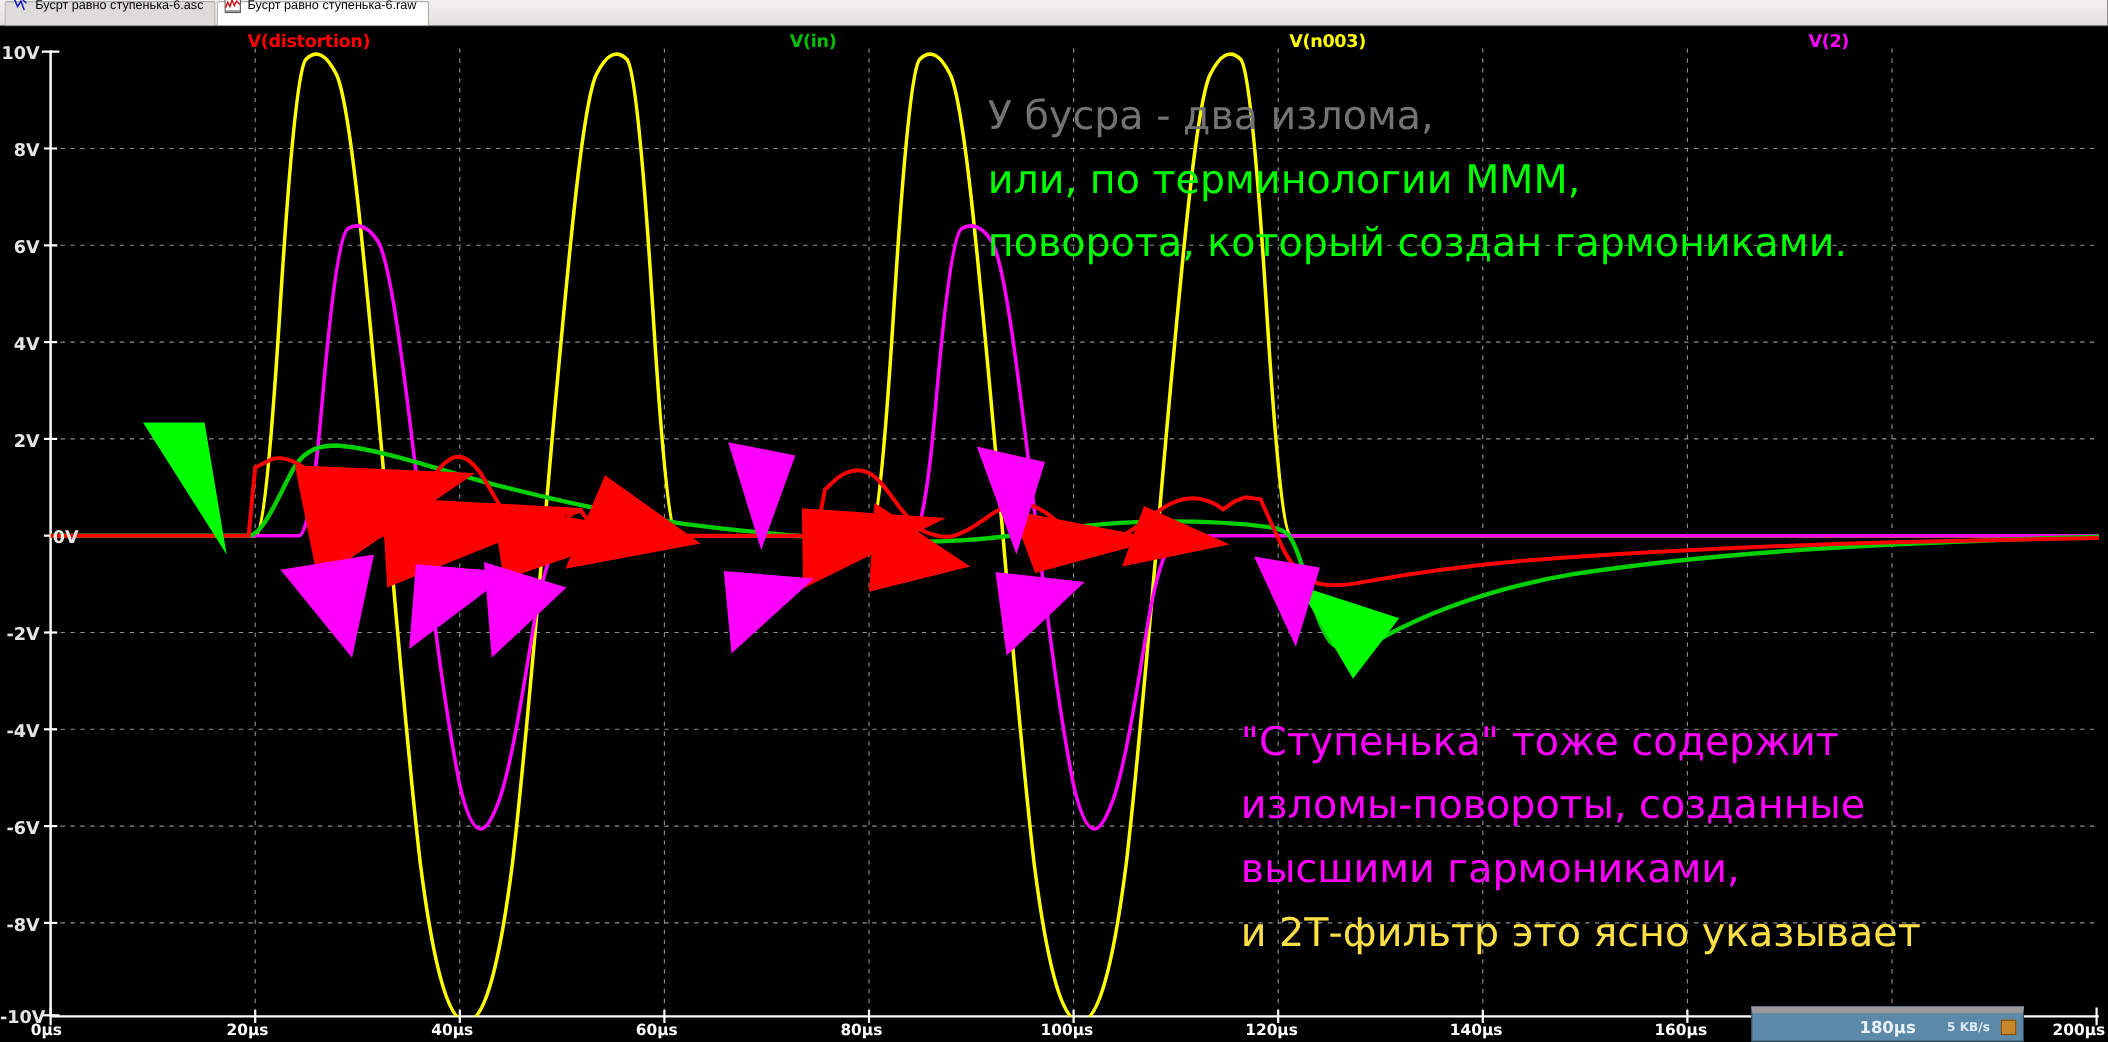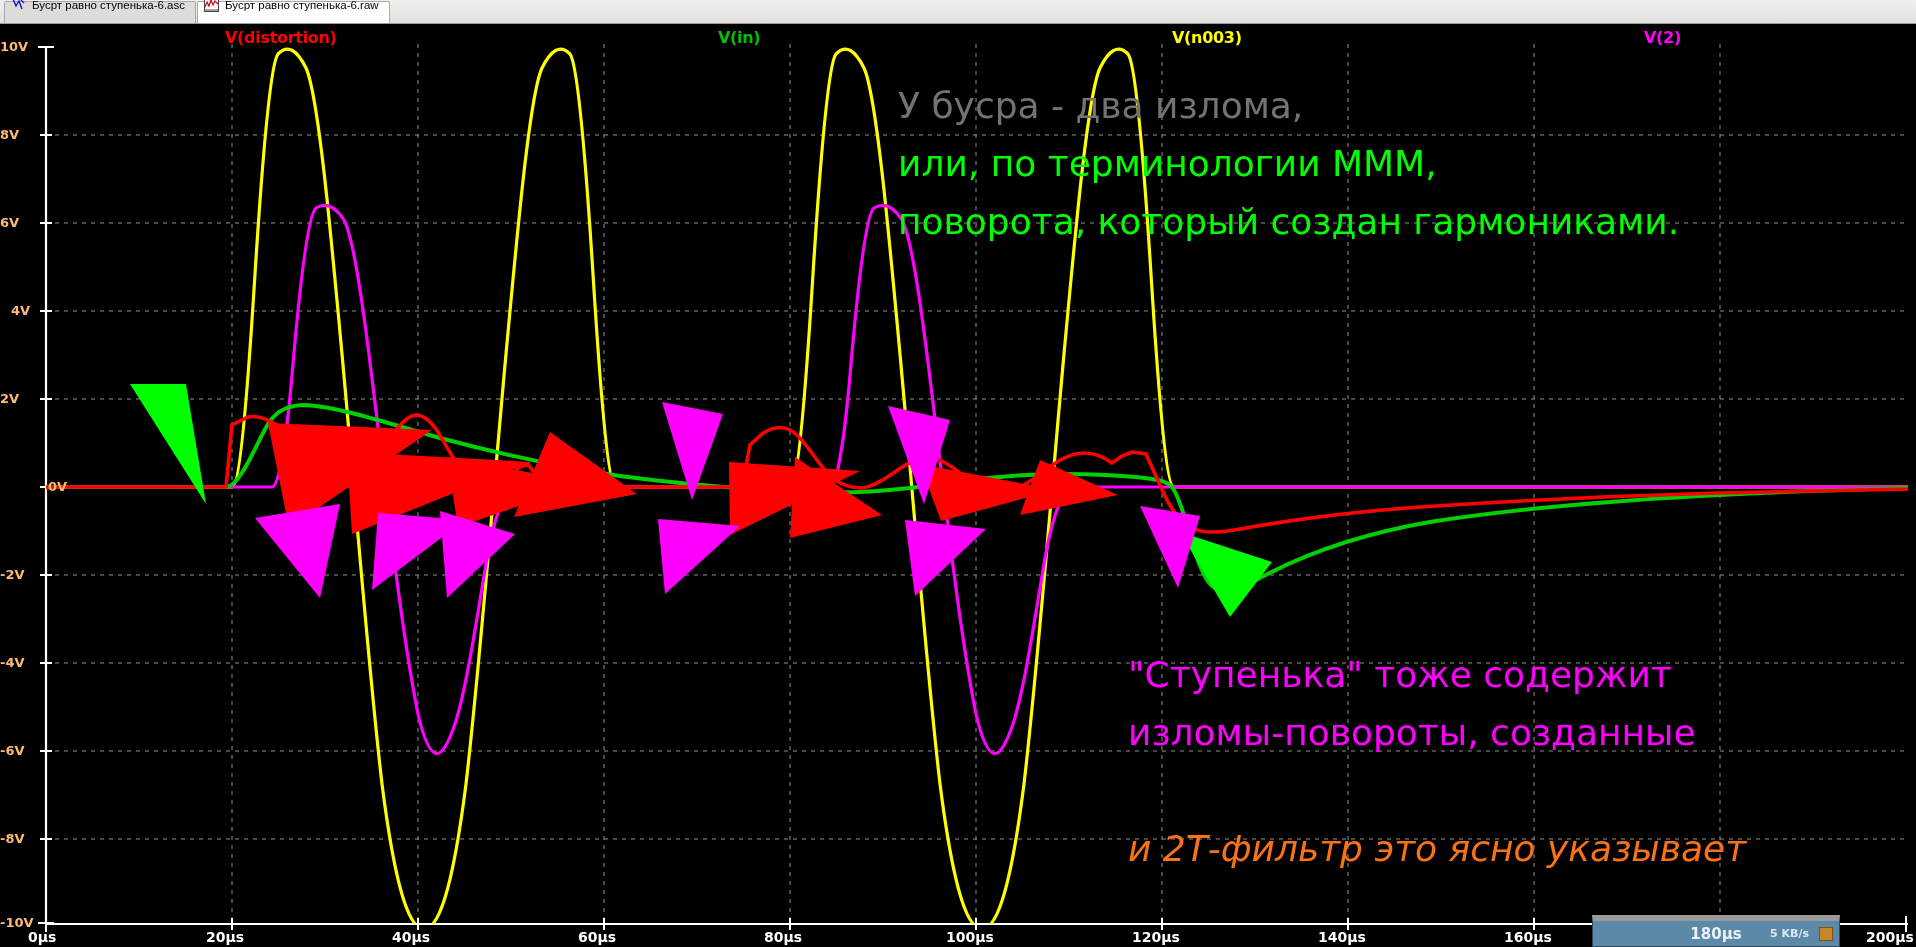--- a/index.html
+++ b/index.html
@@ -32,22 +32,22 @@
     position:absolute; font-size:16px; font-weight:bold;
     font-family:"DejaVu Sans", sans-serif; letter-spacing:-0.3px;
     white-space:nowrap; cursor:pointer;
   }
   #grid{ position:absolute; left:0; top:0; }
   .annot{
     position:absolute; white-space:nowrap; font-size:36px;
     font-family:"DejaVu Sans", sans-serif; font-weight:400;
     line-height:1.28;
   }
-  .ylab{ position:absolute; color:#fdba74; font-size:13px; font-weight:bold;
-    font-family:"DejaVu Sans", sans-serif; white-space:nowrap;}
+  .ylab{ position:absolute; color:#e5e5e5; font-size:16px; font-weight:bold;
+    font-family:"DejaVu Sans", sans-serif; text-align:right; white-space:nowrap;}
   .xlab{ position:absolute; color:#fff; font-size:14px; font-weight:bold;
     font-family:"DejaVu Sans", sans-serif; white-space:nowrap;}
 
   
   #netwidget{
     position:absolute; right:76px; bottom:0px; width:248px; height:32px;
     background:#5d89a8; border:1px solid #2d4b60; border-top:6px solid #9a9a9a;
     display:flex; align-items:center; justify-content:flex-end;
     padding-right:6px; gap:10px; overflow:hidden;
   }
@@ -251,21 +251,21 @@
         <polygon points="888,382 950,396 924,480"></polygon>
         <polygon points="905,496 986,505 915,572"></polygon>
         <polygon points="1140,482 1200,492 1178,564"></polygon>
       </g>
     </g>
   </svg>
 
   <div class="ylab" style="left:0px;  top:15px;  width:36px;">10V</div>
   <div class="ylab" style="left:0px;  top:103px; width:36px;">8V</div>
   <div class="ylab" style="left:0px;  top:191px; width:36px;">6V</div>
-  <div class="ylab" style="left:11px;  top:279px; width:36px;">4V</div>
+  <div class="ylab" style="left:0px;  top:279px; width:36px;">4V</div>
   <div class="ylab" style="left:0px;  top:367px; width:36px;">2V</div>
   <div class="ylab" style="left:0px;  top:455px; width:36px;padding-left:48px;">0V</div>
   <div class="ylab" style="left:0px; top:543px; width:36px;">-2V</div>
   <div class="ylab" style="left:0px; top:631px; width:36px;">-4V</div>
   <div class="ylab" style="left:0px; top:719px; width:36px;">-6V</div>
   <div class="ylab" style="left:0px; top:807px; width:36px;">-8V</div>
   <div class="ylab" style="left:0px;top:891px; width:36px;">-10V</div>
 
   <div class="xlab" style="left:28px;   top:905px;">0µs</div>
   <div class="xlab" style="left:206px;  top:905px;">20µs</div>
@@ -278,21 +278,22 @@
   <div class="xlab" style="left:1504px; top:905px;">160µs</div>
   <div class="xlab" style="left:1690px; top:905px;">180µs</div>
   <div class="xlab" style="left:1866px; top:905px;">200µs</div>
 
   <div class="annot" style="left:898px;top:59px;color:#737373;">У бусра - два излома,</div>
   <div class="annot" style="left:898px;top:117px;color:#00ff00;">или, по терминологии МММ,</div>
   <div class="annot" style="left:898px;top:175px;color:#00ff00;">поворота, который создан гармониками.</div>
 
   <div class="annot" style="left:1128px;top:628px;color:#ff00ff;">"Ступенька" тоже содержит</div>
   <div class="annot" style="left:1128px;top:686px;color:#ff00ff;">изломы-повороты, созданные</div>
-  <div class="annot" style="left:1128px;top:802px;color:#f97316;font-style:italic;">и 2Т-фильтр это ясно указывает</div>
+  <div class="annot" style="left:1128px;top:744px;color:#ff00ff;">высшими гармониками,</div>
+  <div class="annot" style="left:1128px;top:802px;color:#fde047;">и 2Т-фильтр это ясно указывает</div>
 
   <div id="netwidget">
     <span class="bigtime">180µs</span>
     <span class="kbs">5 KB/s</span>
     <span class="dlicon"></span>
   </div>
 
 </div>
 
 </body></html>

